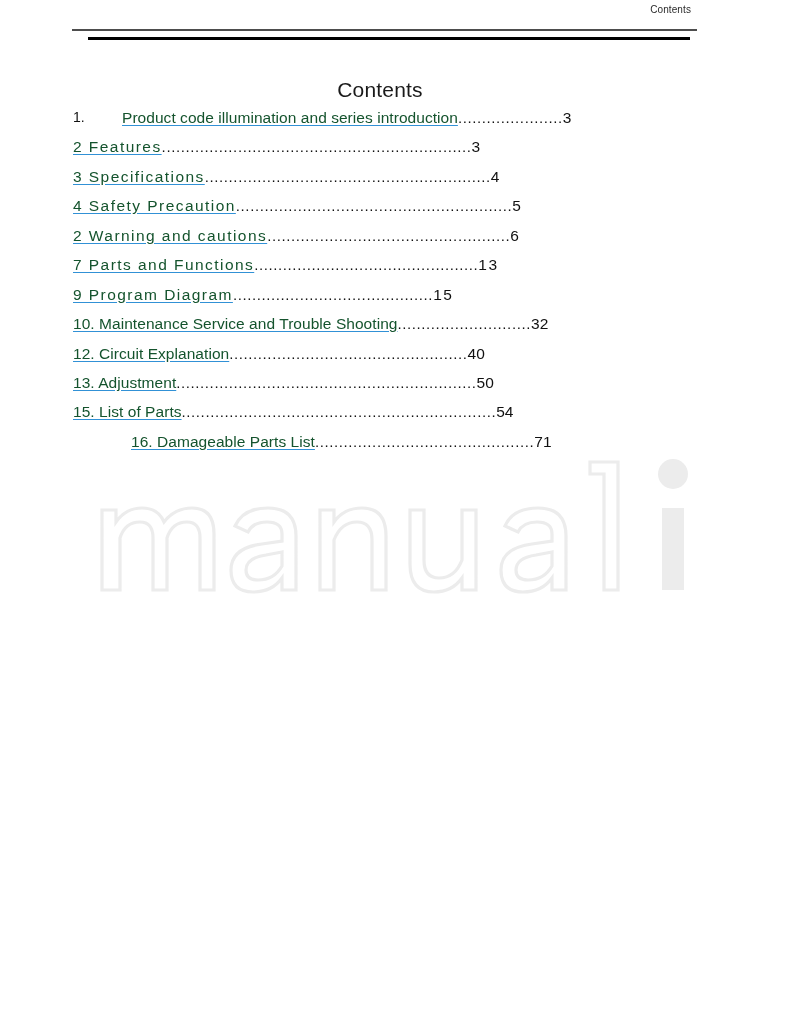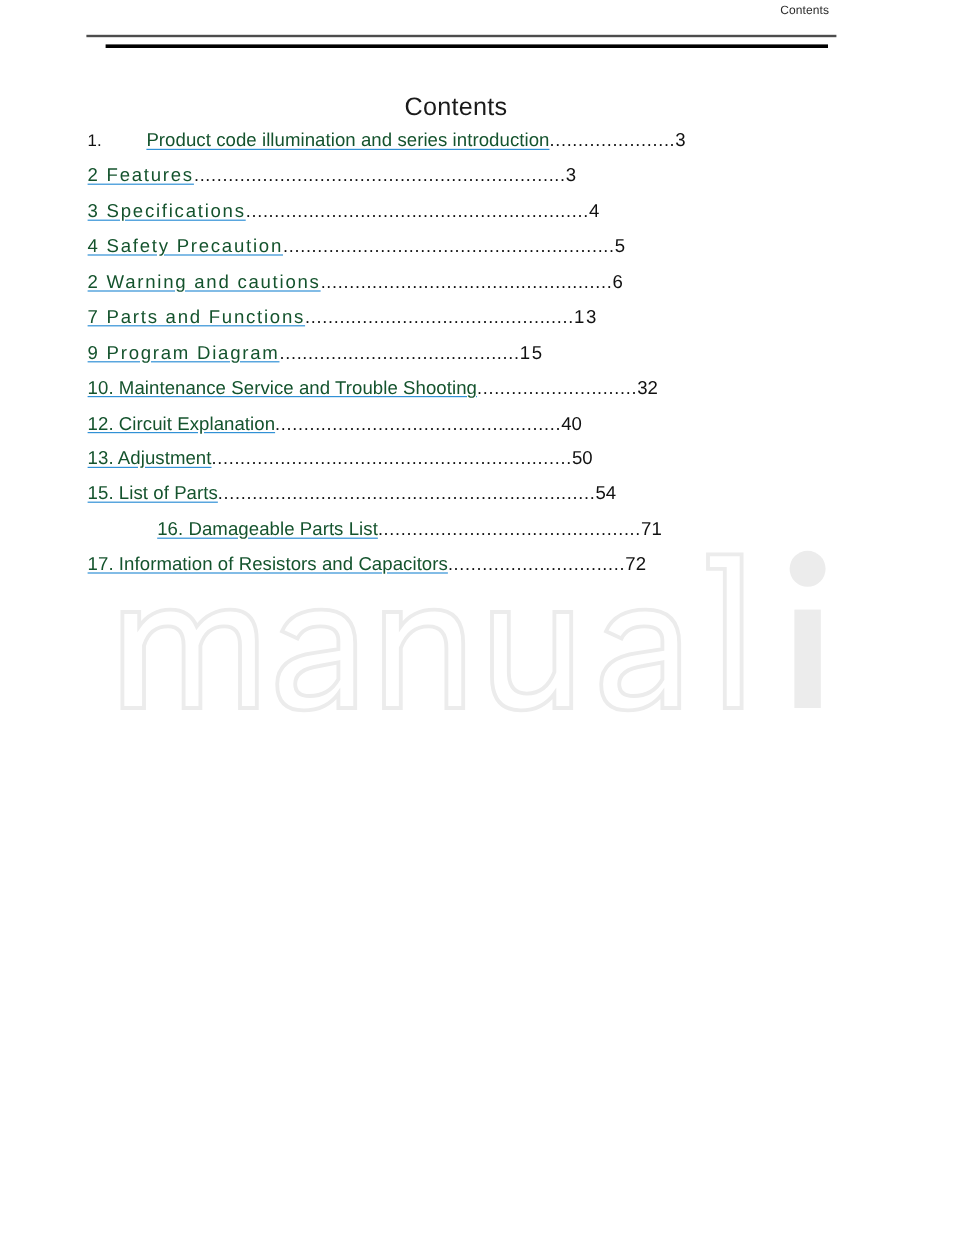--- a/index.html
+++ b/index.html
@@ -248,23 +248,18 @@
         <span class="link-text">15. List of Parts</span><span class="leader">..................................................................</span><span class="pagenum">54</span>
       </span>
     </div>
 
     <div class="toc-entry">
       <span class="entry-inner norm" style="left:87px;margin-left:44px;">
         <span class="link-text">16. Damageable Parts List</span><span class="leader">..............................................</span><span class="pagenum">71</span>
       </span>
     </div>
 
-    <div class="toc-entry">
-      <span class="entry-inner norm" style="left:73px;">
-        <span class="link-text">17. Information of Resistors and Capacitors</span><span class="leader">...............................</span><span class="pagenum">72</span>
-      </span>
-    </div>
 
   </nav>
 
   <div class="footer-pagenum">2</div>
 
 </div>
 
 </body></html>

